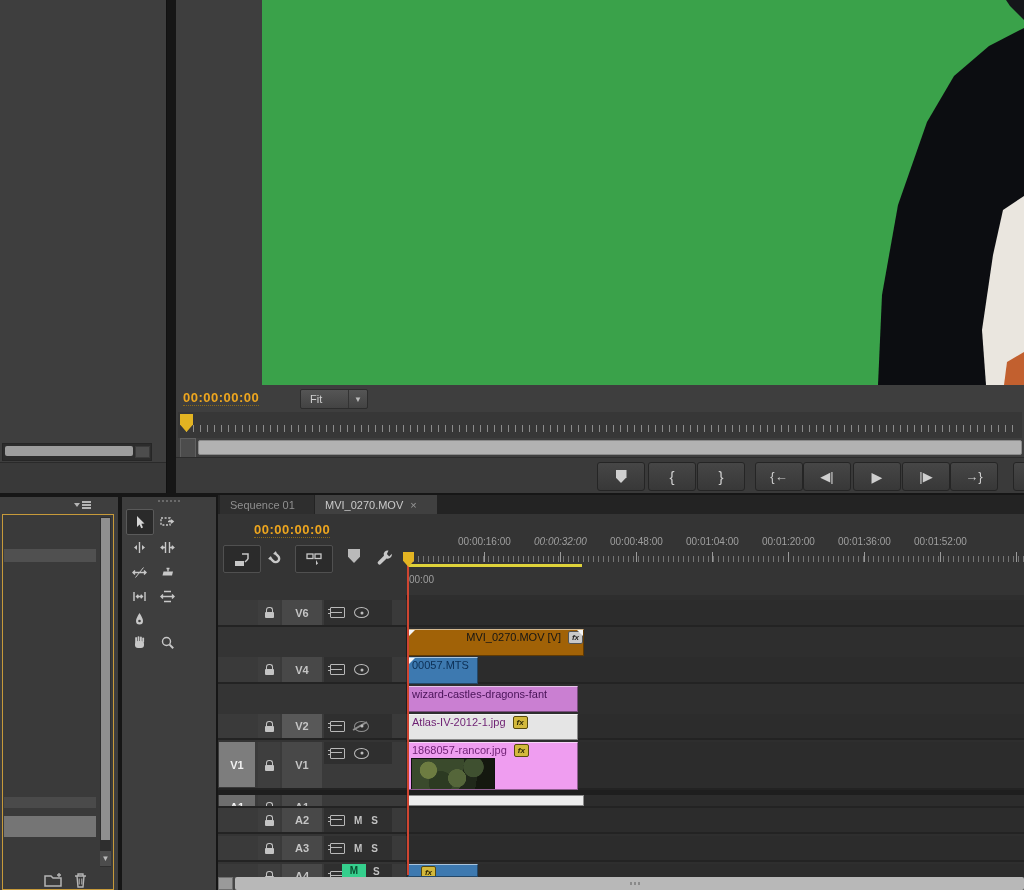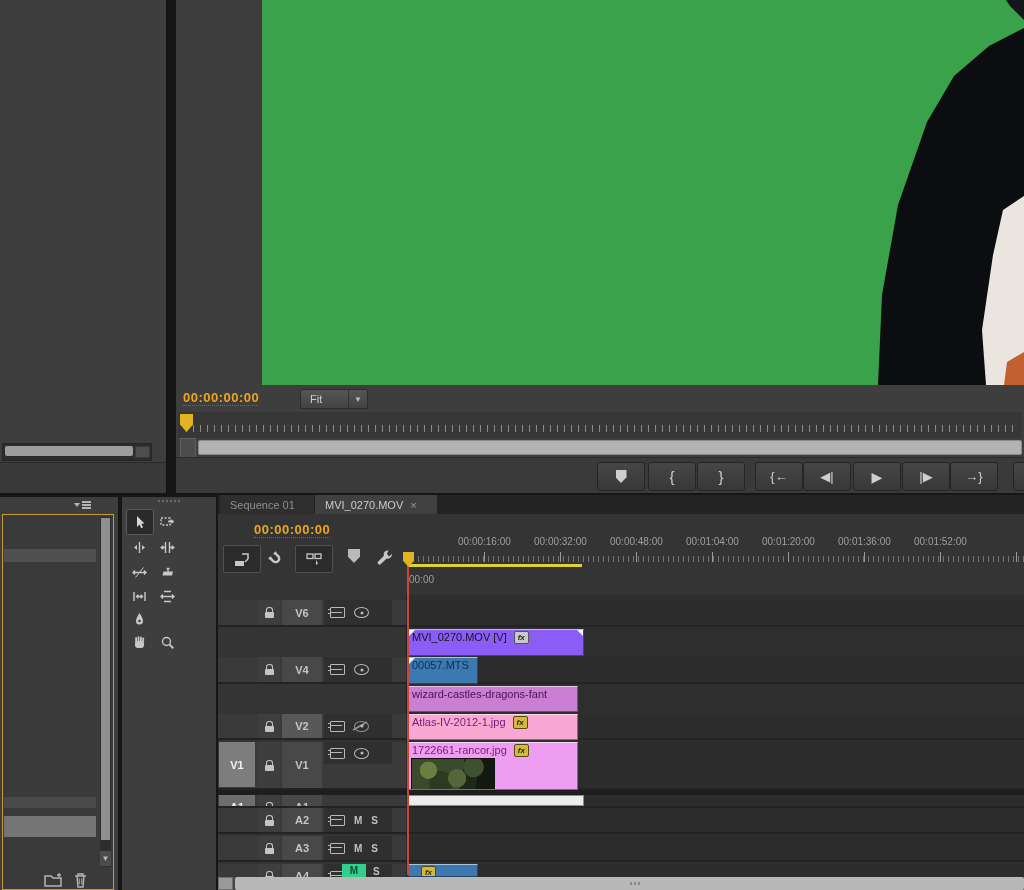--- a/index.html
+++ b/index.html
@@ -316,21 +316,21 @@
     </div>
     <div class="tl-icon" style="left:155px;top:51px;width:22px;height:22px;">
       <svg width="17" height="17" viewBox="0 0 17 17">
         <path d="M12.5 1.5 a4 4 0 0 0-4.6 5.2 L2.2 12.4 a1.9 1.9 0 1 0 2.7 2.7 L10.6 9.4 a4 4 0 0 0 5.2-4.6 L13.2 7.4 10.9 5.1 Z" fill="#c8c8c8" stroke="none"></path>
       </svg>
     </div>
 
     <div class="abs" style="left:188px;top:36px;width:618px;height:36px;"></div>
     <span class="ruler-label" style="left:191px;margin-top:38px;">00:00</span>
     <span class="ruler-label" style="left:240px;">00:00:16:00</span>
-    <span class="ruler-label" style="left:316px;">00:00:32:00</span>
+    <span class="ruler-label" style="left:316px;font-style:italic;">00:00:32:00</span>
     <span class="ruler-label" style="left:392px;">00:00:48:00</span>
     <span class="ruler-label" style="left:468px;">00:01:04:00</span>
     <span class="ruler-label" style="left:544px;">00:01:20:00</span>
     <span class="ruler-label" style="left:620px;">00:01:36:00</span>
     <span class="ruler-label" style="left:696px;">00:01:52:00</span>
     <div class="ruler-ticks"></div>
     <div class="workarea"></div>
     <div class="pennant" style="position:absolute;left:185px;top:57px;width:11px;height:15px;z-index:31;"></div>
 
     <div class="tracksbg"></div>
@@ -429,39 +429,39 @@
           </span>
         <span class="tname" style="height:24px;">A4</span>
         <span class="well" style="height:24px;">
             <span class="film"></span>
           </span>
         <span class="mbox">M</span>
         <span class="ms" style="position:absolute;left:155px;top:2px;">S</span>
         </div>
     </div>
 
-    <div class="clip" style="left:190px;top:134px;width:176px;height:27px;background:#8b5cf6;color:#151515;">
+    <div class="clip" style="left:190px;top:134px;width:176px;height:27px;background:#a16207;color:#151515;justify-content:flex-end;">
       <span class="notch-l"></span>
         <span class="notch-r"></span>
       <span class="cl">MVI_0270.MOV [V]</span>
       <span class="fxb gray">fx</span>
     </div>
     <div class="clip" style="left:190px;top:162px;width:70px;height:27px;background:#3d79b0;color:#0c2f55;">
       <span class="notch-l"></span>
       <span class="cl">00057.MTS</span>
     </div>
     <div class="clip" style="left:190px;top:191px;width:170px;height:26px;background:#ca7fd2;color:#481257;">
       <span class="cl">wizard-castles-dragons-fant</span>
     </div>
-    <div class="clip" style="left:190px;top:219px;width:170px;height:26px;background:#f9a8d4;color:#6d1f72;">
+    <div class="clip" style="left:190px;top:219px;width:170px;height:26px;background:#e5e5e5;color:#6d1f72;">
       <span class="cl">Atlas-IV-2012-1.jpg</span>
       <span class="fxb">fx</span>
     </div>
     <div class="clip" style="left:190px;top:247px;width:170px;height:48px;background:#ef9df0;color:#6d1f72;">
-      <span class="cl">1722661-rancor.jpg</span>
+      <span class="cl">1868057-rancor.jpg</span>
       <span class="fxb">fx</span>
       <span class="thumbimg"></span>
     </div>
     <div class="clip" style="left:190px;top:300px;width:176px;height:11px;background:#ededed;border:1px solid #8a8a8a;"></div>
     <div class="clip" style="left:190px;top:369px;width:70px;height:13px;background:#3d79b0;color:#0c2f55;">
       <span class="fxb" style="margin:1px 0 0 12px;">fx</span>
     </div>
 
     <div class="playhead"></div>
 

